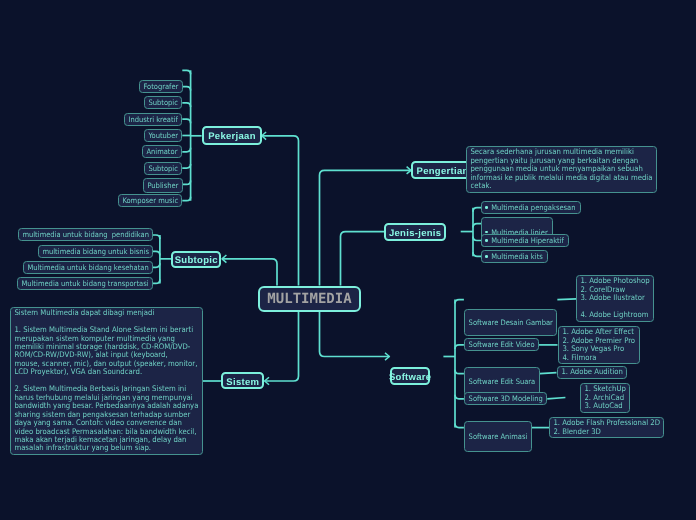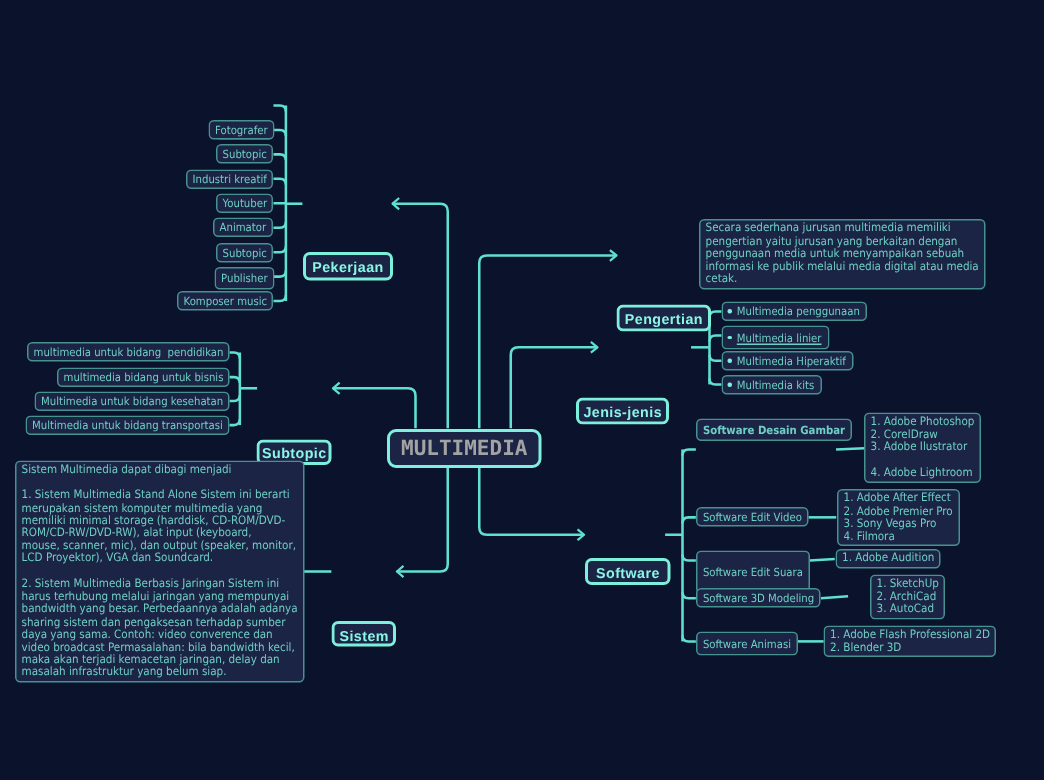--- a/index.html
+++ b/index.html
@@ -11,21 +11,21 @@
   #stage{position:relative;width:696px;height:520px;}
   svg#svglinks{position:absolute;left:0;top:0;width:696px;height:520px;
                pointer-events:none;}
   .node{position:absolute;box-sizing:border-box;background:#1c2446;will-change:transform;
         border:1.2px solid #45928f;border-radius:3.5px;color:#6ecfc3;
         white-space:pre;display:flex;align-items:center;
         justify-content:center;font-size:7.5px;z-index:3;
         font-family:"DejaVu Sans Condensed","DejaVu Sans",sans-serif;}
   .node.main{border-color:#7cf0dc;color:#8af7e4;font-weight:bold;
              border-width:2px;border-radius:4.5px;font-size:9.5px;letter-spacing:0.3px;text-indent:0.3px;padding-top:2.6px;
-             font-family:"Liberation Sans",sans-serif;margin-top:42px;}
+             font-family:"Liberation Sans",sans-serif;}
   .node.center{border-color:#7ef0dd;color:#a3a3a3;font-weight:bold;
                font-size:14px;border-width:2px;
                border-radius:6px;font-family:"DejaVu Sans Mono",monospace;}
   .bullet{display:inline-block;width:2.6px;height:2.6px;border-radius:50%;
           background:#7ef0dd;margin-right:3.3px;vertical-align:middle;
           position:relative;top:-0.2px;flex:none;}
   .node.para{white-space:pre;display:block;line-height:8.45px;
              padding:1.2px 3.4px;font-size:7.7px;justify-content:flex-start;
              align-items:flex-start;}
 </style>
@@ -82,57 +82,57 @@
       <path d="M 463.9 427.6 L 459 427.6 Q 455 427.6 455 423.6" fill="none" stroke="#5fe0d0" stroke-width="1.7" stroke-linecap="butt" stroke-linejoin="round"></path>
       <path d="M 531.80625 427.6 L 549.1 427.6" fill="none" stroke="#5fe0d0" stroke-width="1.7" stroke-linecap="butt" stroke-linejoin="round"></path>
       <path d="M 474.29999999999995 170.3 L 495 170.3" fill="none" stroke="#5fe0d0" stroke-width="1.7" stroke-linecap="butt" stroke-linejoin="round"></path>
       <path d="M 220.9 381 L 201 381" fill="none" stroke="#5fe0d0" stroke-width="1.7" stroke-linecap="butt" stroke-linejoin="round"></path>
     </svg>
 <div class="node main" style="top: 126.3px; width: 59.7px; height: 19px; left: 201.6px;">Pekerjaan</div>
     <div class="node main" style="top: 250.6px; width: 50.2px; height: 16.5px; left: 171.4px;">Subtopic</div>
     <div class="node main" style="top: 372.3px; width: 43.3px; height: 17.4px; left: 220.9px;">Sistem</div>
     <div class="node main" style="top: 161.4px; width: 62.9px; height: 17.8px; left: 411.4px;">Pengertian</div>
     <div class="node main" style="top: 222.8px; width: 62px; height: 17.5px; left: 384px;">Jenis-jenis</div>
-    <div class="node main" style="top: 330px; width: 57px; height: 17.8px; left: 389.8px;">Software</div>
+    <div class="node main" style="top: 367px; width: 40px; height: 17.8px; left: 389.8px;">Software</div>
     <div class="node center" style="top: 285.5px; width: 103px; height: 25.5px; left: 257.5px;">MULTIMEDIA</div>
     <div class="node" style="top: 63.7px; height: 13.2px; padding: 0px 3.4px; left: 143.441px; margin-top: 16px;">Desainer</div>
     <div class="node" style="top: 80px; height: 13.2px; padding: 0px 3.4px; left: 138.503px; text-align: right;">Fotografer</div>
     <div class="node" style="top: 96.3px; height: 13.2px; padding: 0px 3.4px; left: 144.019px;">Subtopic</div>
     <div class="node" style="top: 112.6px; height: 13.2px; padding: 0px 3.4px; left: 124.034px;">Industri kreatif</div>
     <div class="node" style="top: 128.9px; height: 13.2px; padding: 0px 3.4px; left: 143.847px;">Youtuber</div>
     <div class="node" style="top: 145.2px; height: 13.2px; padding: 0px 3.4px; left: 142.488px;">Animator</div>
     <div class="node" style="top: 161.5px; height: 13.2px; padding: 0px 3.4px; left: 144.019px;">Subtopic</div>
     <div class="node" style="top: 177.8px; height: 15px; padding: 0px 3.4px; left: 142.55px;">Publisher</div>
     <div class="node" style="top: 194.1px; height: 13.2px; padding: 0px 3.4px; left: 117.816px;">Komposer music</div>
     <div class="node" style="top: 244.8px; height: 13.2px; padding: 0px 3.4px; left: 37.6562px;">multimedia bidang untuk bisnis</div>
     <div class="node" style="top: 228.4px; height: 13.2px; padding: 0px 3.4px; left: 17.625px;">multimedia untuk bidang  pendidikan</div>
     <div class="node" style="top: 260.7px; height: 13.2px; padding: 0px 3.4px; left: 22.8125px;">Multimedia untuk bidang kesehatan</div>
     <div class="node" style="top: 276.8px; height: 13.2px; padding: 0px 3.4px; left: 17.0469px;">Multimedia untuk bidang transportasi</div>
-    <div class="node" style="top: 201.1px; height: 13.2px; padding: 0px 4.2px 0px 3.3px; left: 481px;"><span class="bullet"></span><span>Multimedia penggunaan</span></div>
-    <div class="node" style="top: 217px; height: 16px; padding: 0px 4.2px 0px 3.3px; left: 481px; text-decoration: underline;"><span class="bullet"></span><span>Multimedia linier</span></div>
+    <div class="node" style="top: 201.1px; height: 13.2px; padding: 0px 4.2px 0px 3.3px; left: 481px;"><span class="bullet"></span><span>Multimedia pengaksesan</span></div>
+    <div class="node" style="top: 217px; height: 30px; padding: 0px 4.2px 0px 3.3px; left: 481px;"><span class="bullet"></span><span>Multimedia linier</span></div>
     <div class="node" style="top: 233.9px; height: 13.2px; padding: 0px 4.2px 0px 3.3px; left: 481px;"><span class="bullet"></span><span>Multimedia Hiperaktif</span></div>
     <div class="node" style="top: 249.7px; height: 13.2px; padding: 0px 4.2px 0px 3.3px; left: 481px;"><span class="bullet"></span><span>Multimedia kits</span></div>
-    <div class="node" style="top: 279px; height: 15px; padding: 0px 3.6px; left: 463.9px; font-weight: bold;">Software Desain Gambar</div>
+    <div class="node" style="top: 309px; height: 27px; padding: 0px 3.6px; left: 463.9px;">Software Desain Gambar</div>
     <div class="node para" style="top: 275.48px; left: 576.2px;">1. Adobe Photoshop
 2. CorelDraw
 3. Adobe Ilustrator
 
 4. Adobe Lightroom</div>
     <div class="node" style="top: 338.3px; height: 13.2px; padding: 0px 3.6px; left: 463.9px;">Software Edit Video</div>
     <div class="node para" style="top: 325.806px; left: 557.5px;">1. Adobe After Effect
 2. Adobe Premier Pro
 3. Sony Vegas Pro
 4. Filmora</div>
     <div class="node" style="top: 367.1px; height: 29px; padding: 0px 3.6px; left: 463.9px;">Software Edit Suara</div>
     <div class="node para" style="top: 366.286px; left: 556.5px;">1. Adobe Audition</div>
     <div class="node" style="top: 392.2px; height: 13.2px; padding: 0px 3.6px; left: 463.9px;">Software 3D Modeling</div>
     <div class="node para" style="top: 382.633px; left: 580px;">1. SketchUp
 2. ArchiCad
 3. AutoCad</div>
-    <div class="node" style="top: 421px; height: 16px; padding: 0px 3.6px; left: 463.9px;">Software Animasi</div>
+    <div class="node" style="top: 421px; height: 31px; padding: 0px 3.6px; left: 463.9px;">Software Animasi</div>
     <div class="node para" style="top: 416.959px; left: 549.1px;">1. Adobe Flash Professional 2D
 2. Blender 3D</div>
     <div class="node para" style="top: 146px; left: 466px;">Secara sederhana jurusan multimedia memiliki
 pengertian yaitu jurusan yang berkaitan dengan
 penggunaan media untuk menyampaikan sebuah
 informasi ke publik melalui media digital atau media
 cetak.</div>
     <div class="node para" style="top: 306.7px; left: 10.4px;">Sistem Multimedia dapat dibagi menjadi
 
 1. Sistem Multimedia Stand Alone Sistem ini berarti

